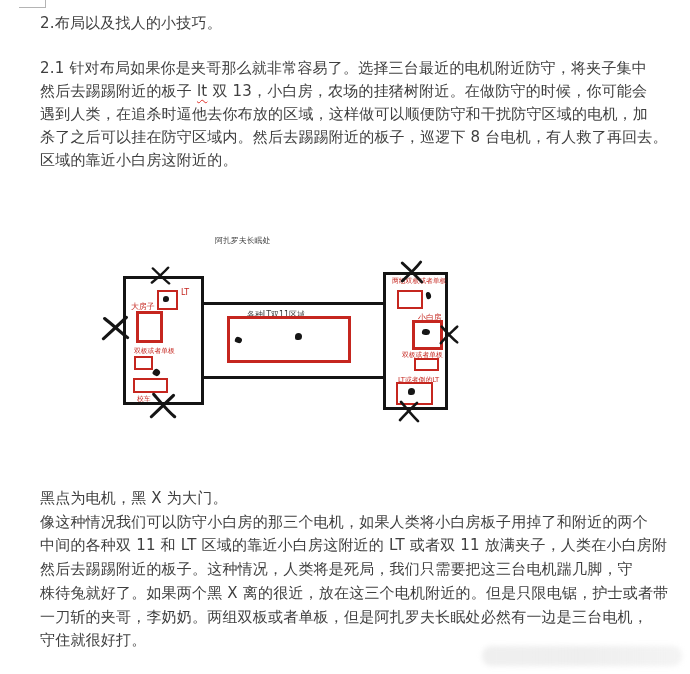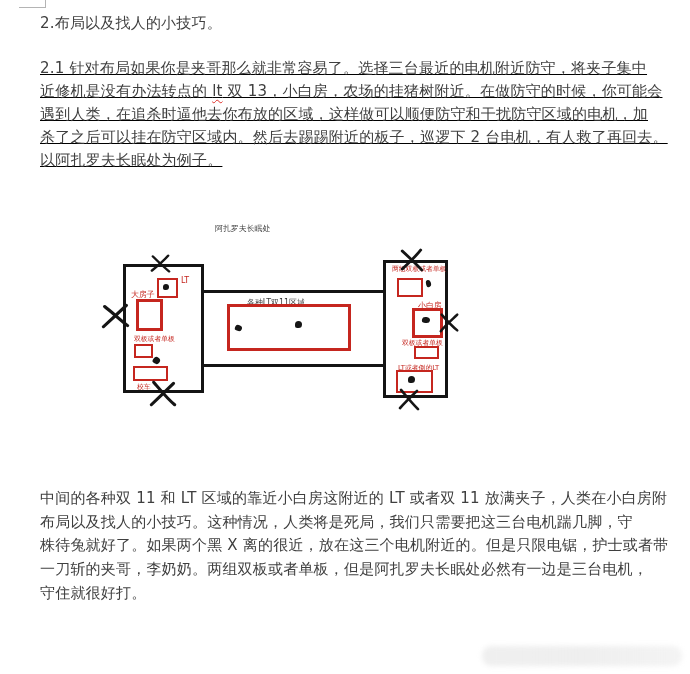--- a/index.html
+++ b/index.html
@@ -27,21 +27,21 @@
     letter-spacing:0.2px;
   }
   .para3 .textline{line-height:23.7px;}
   .misspell{
     text-decoration:underline;
     text-decoration-style:wavy;
     text-decoration-color:#e0312b;
     text-decoration-thickness:1px;
     text-underline-offset:3px;
   }
-  .diagram{position:absolute;left:0;top:0;width:690px;height:480px;}
+  .diagram{position:absolute;left:0;top:12px;width:690px;height:480px;}
   .caption{
     position:absolute;left:215px;top:223px;
     font-size:11px;transform:scale(0.72);transform-origin:left top;
     color:#3f3f3f;white-space:nowrap;
   }
   .room{
     position:absolute;box-sizing:border-box;
     border:3px solid var(--wall);background:#fff;z-index:2;
   }
   .corridor{
@@ -83,26 +83,26 @@
 
 <div class="page">
 
   <div class="crop-mark"></div>
   <div class="watermark"></div>
 
   <div class="textblock" style="top:12px;">
     <div class="textline">2.布局以及找人的小技巧。</div>
   </div>
 
-  <div class="textblock" style="top:57px;text-decoration:underline;">
+  <div class="textblock" style="top:57px;">
     <div class="textline">2.1 针对布局如果你是夹哥那么就非常容易了。选择三台最近的电机附近防守，将夹子集中</div>
-    <div class="textline"><span>近修机是没有办法转点的 </span><span class="misspell">lt</span><span> 双 13，小白房，农场的挂猪树附近。在做防守的时候，你可能会</span></div>
+    <div class="textline"><span>然后去踢踢附近的板子 </span><span class="misspell">lt</span><span> 双 13，小白房，农场的挂猪树附近。在做防守的时候，你可能会</span></div>
     <div class="textline">遇到人类，在追杀时逼他去你布放的区域，这样做可以顺便防守和干扰防守区域的电机，加</div>
-    <div class="textline">杀了之后可以挂在防守区域内。然后去踢踢附近的板子，巡逻下 2 台电机，有人救了再回去。</div>
-    <div class="textline">以阿扎罗夫长眠处为例子。</div>
+    <div class="textline">杀了之后可以挂在防守区域内。然后去踢踢附近的板子，巡逻下 8 台电机，有人救了再回去。</div>
+    <div class="textline">区域的靠近小白房这附近的。</div>
   </div>
 
   <div class="diagram">
 
     <div class="caption">阿扎罗夫长眠处</div>
 
     <div class="corridor"></div>
 
     <div class="room" style="left:123px;top:264px;width:81px;height:129px;"></div>
 
@@ -168,20 +168,22 @@
     </div>
     <div class="xmark" style="left:397px;top:388px;width:24px;height:23px;">
       <svg viewBox="0 0 24 24" preserveAspectRatio="none">
           <path d="M4 2 C 9 8 15 16 21 22"></path>
           <path d="M20 3 C 14 9 8 15 3 21"></path>
         </svg>
     </div>
   </div>
 
   <div class="textblock para3" style="top:487px;">
+    <div class="textline">黑点为电机，黑 X 为大门。</div>
+    <div class="textline">像这种情况我们可以防守小白房的那三个电机，如果人类将小白房板子用掉了和附近的两个</div>
     <div class="textline">中间的各种双 11 和 LT 区域的靠近小白房这附近的 LT 或者双 11 放满夹子，人类在小白房附</div>
-    <div class="textline">布局以及找人的小技巧。这种情况，人类将是死局，我们只需要把这三台电机踹几脚，守</div>
+    <div class="textline">然后去踢踢附近的板子。这种情况，人类将是死局，我们只需要把这三台电机踹几脚，守</div>
     <div class="textline">株待兔就好了。如果两个黑 X 离的很近，放在这三个电机附近的。但是只限电锯，护士或者带</div>
     <div class="textline">一刀斩的夹哥，李奶奶。两组双板或者单板，但是阿扎罗夫长眠处必然有一边是三台电机，</div>
     <div class="textline">守住就很好打。</div>
   </div>
 
 </div>
 
 </body></html>

